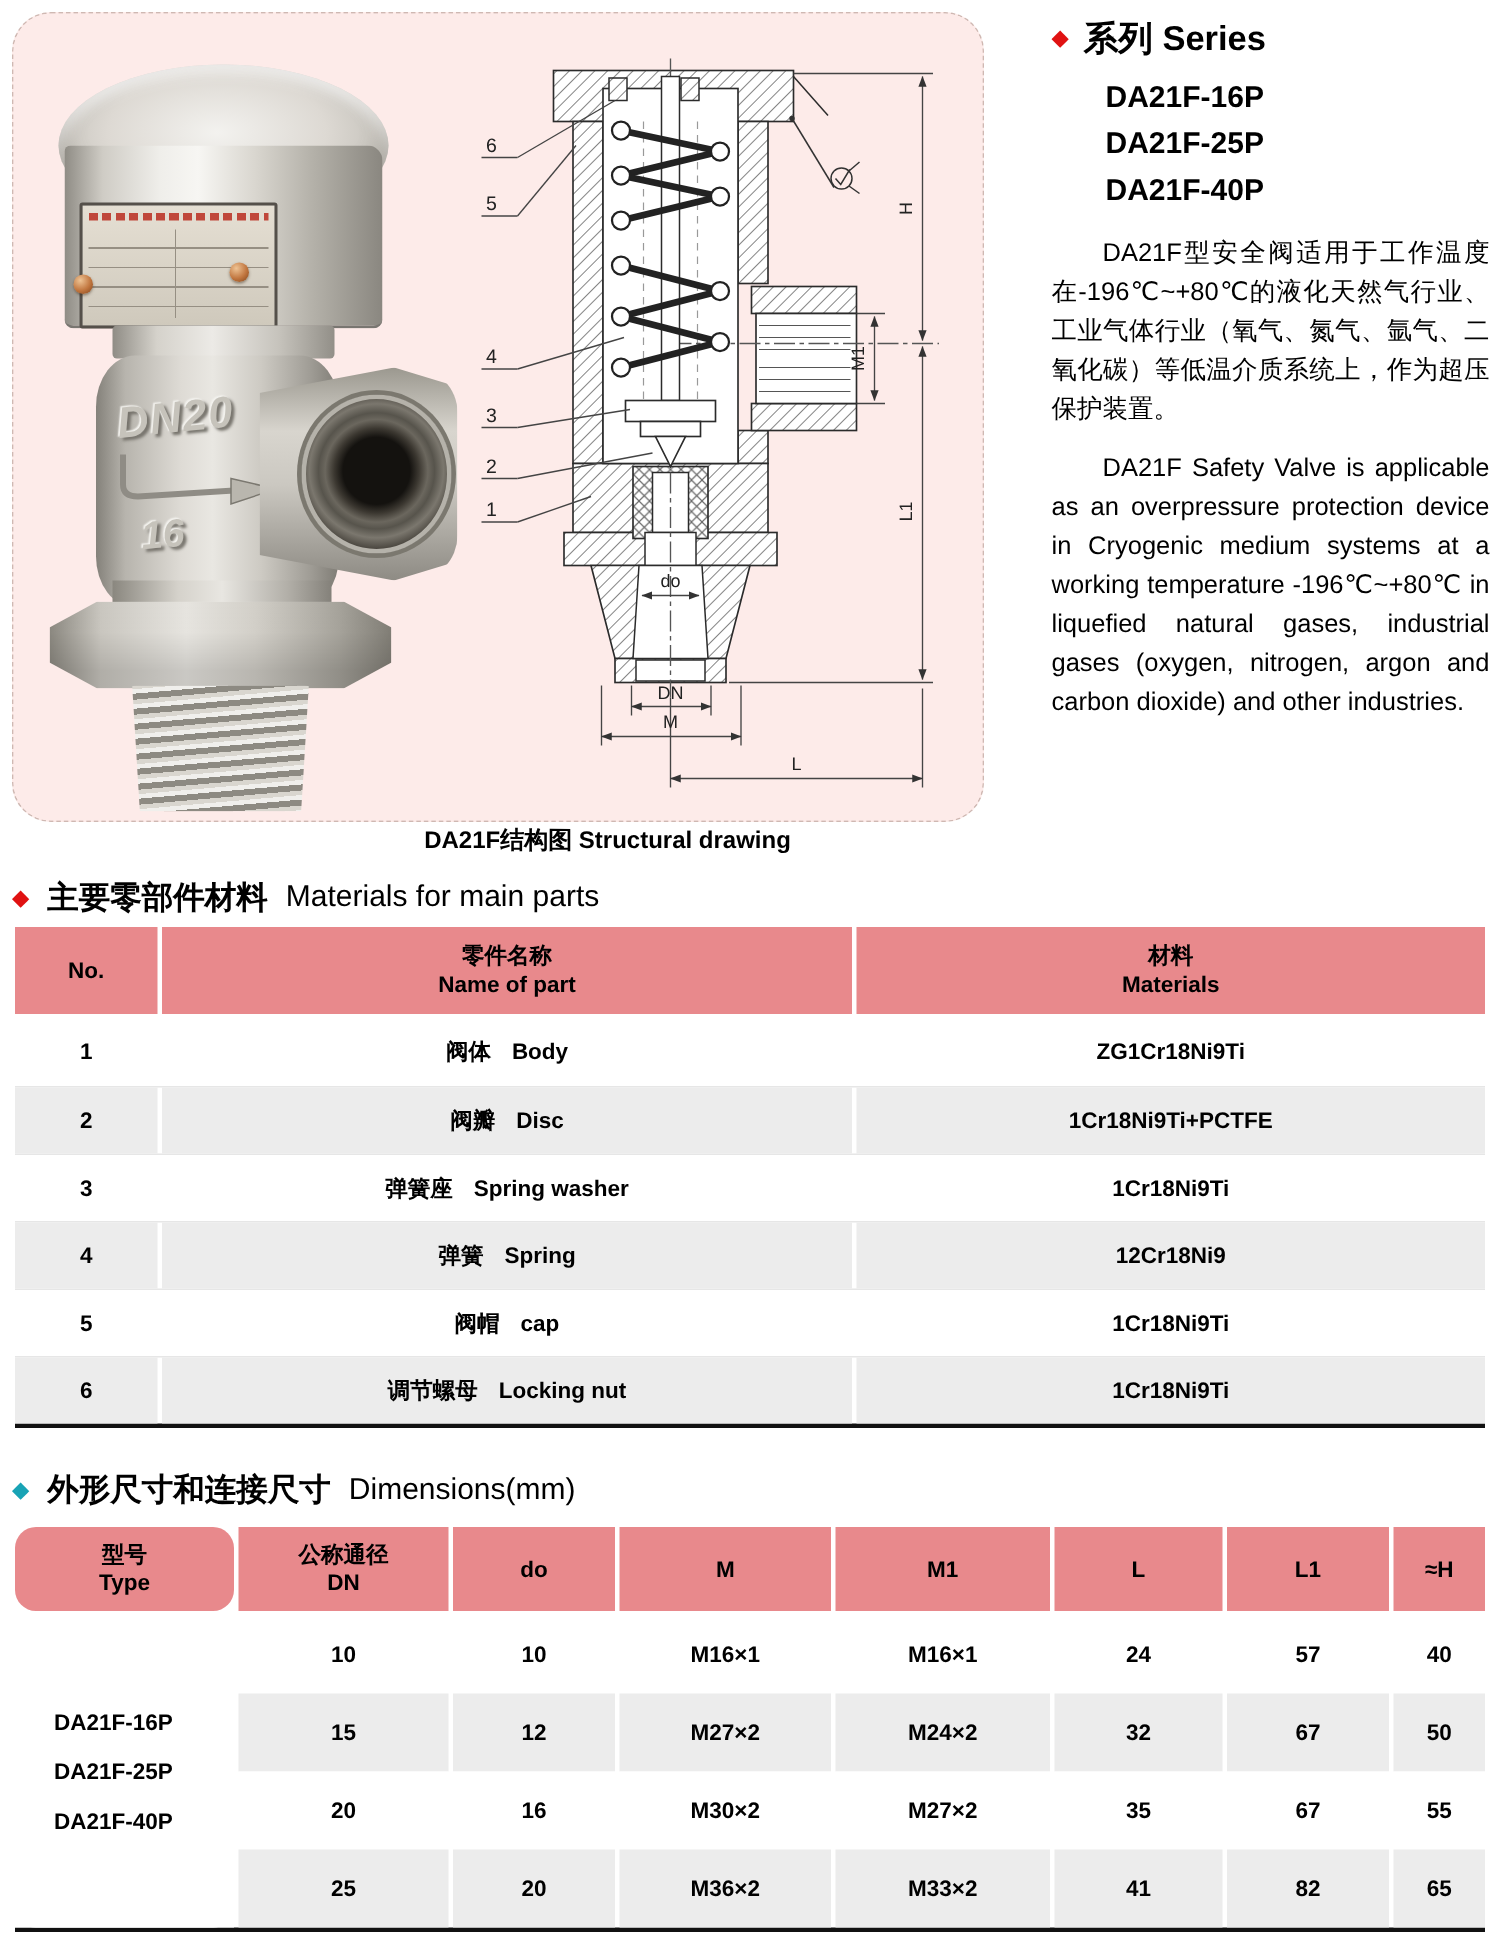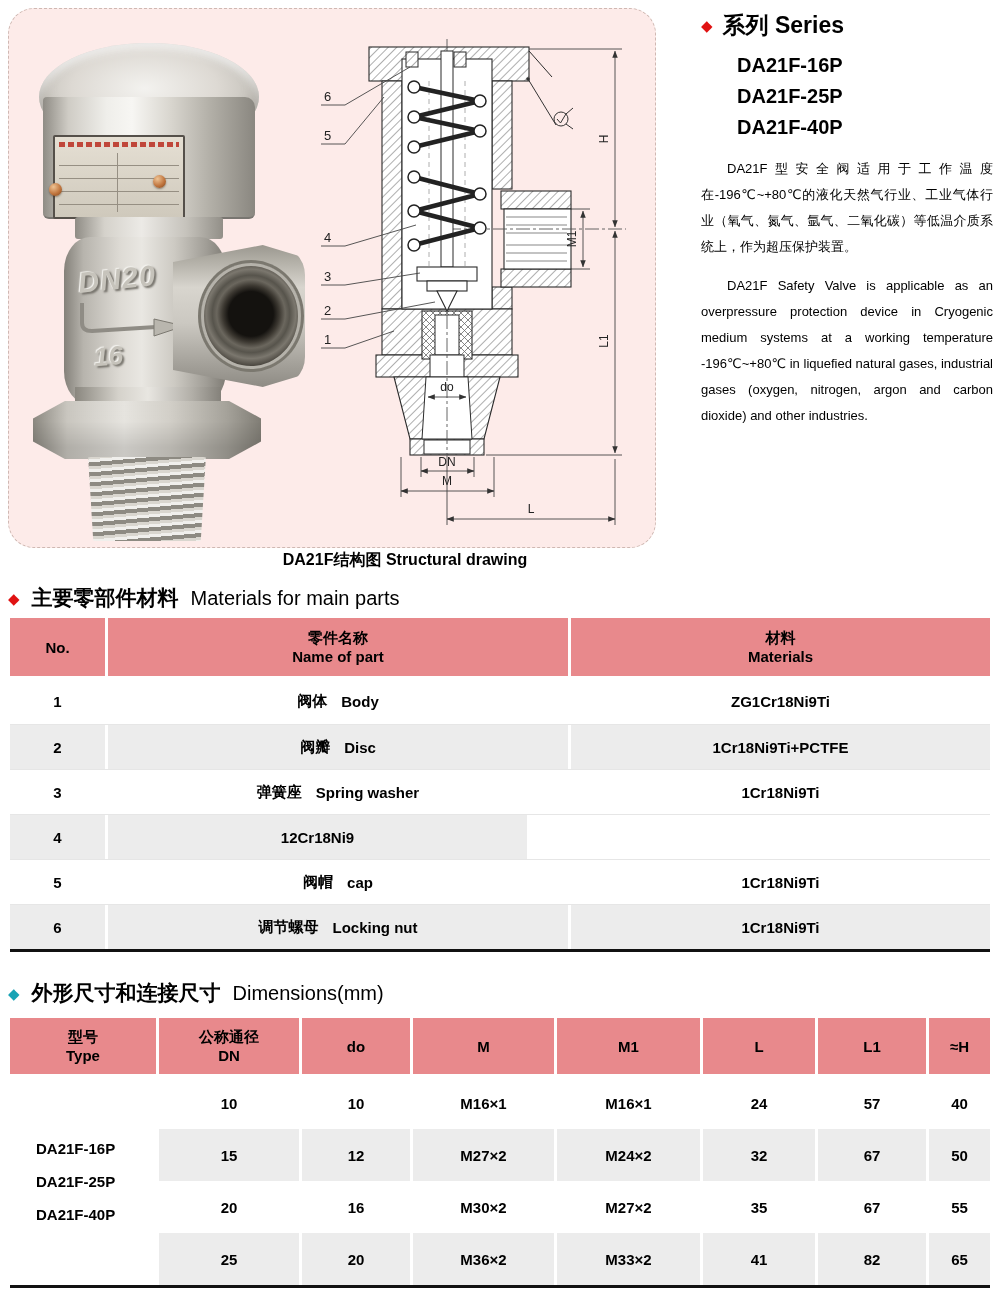--- a/index.html
+++ b/index.html
@@ -64,21 +64,21 @@
   
   .caption{position:absolute;top:550px;left:240px;width:330px;text-align:center;
            font-size:16px;font-weight:700;}
 
   
   .right-col{position:absolute;left:701px;top:10px;width:292px;}
   .series-head{display:flex;align-items:center;gap:10px;font-size:23px;font-weight:700;}
   .dia{font-size:15px;line-height:1;color:#e01212;}
   .dia.teal{color:#18a3b5;}
   .series-items{margin:9px 0 0 36px;font-size:20px;font-weight:600;line-height:31px;}
-  .para{margin:13px 0 0 0;font-size:13px;line-height:26px;text-align:justify;text-indent:2em;}
+  .para{margin:13px 0 0 0;font-size:17px;line-height:26px;text-align:justify;text-indent:2em;}
 
   
   .sec-head{position:absolute;left:8px;display:flex;align-items:center;gap:12px;}
   .sec-head .zh{font-size:21px;font-weight:700;}
   .sec-head .en{font-size:20px;font-weight:400;}
   #mat-head{top:584px;}
   #dim-head{top:979px;}
 
   
   .tbl{position:absolute;left:10px;width:980px;}
@@ -94,21 +94,21 @@
   .t-body{border-bottom:3px solid #111;}
   .m-row{display:flex;height:45px;box-sizing:border-box;border-top:1px solid #e6e6e6;}
   .t-body .m-row:first-child{border-top:none;}
   .m-row .c{display:flex;align-items:center;justify-content:center;font-size:15px;font-weight:700;background:#fff;}
   .m-row .c+.c{margin-left:3px;}
   .m-row.alt .c{background:#ececec;}
   .part-name{display:flex;gap:14px;align-items:center;}
 
   #dim-tbl .t-head{height:56px;}
   #dim-tbl .t-head .c{height:56px;}
-  .dc1{width:146px;}.dc2{width:140px;}.dc3{width:108px;}.dc4{width:141px;}
+  .dc1{width:146px;border-radius:14px;}.dc2{width:140px;}.dc3{width:108px;}.dc4{width:141px;}
   .dc5{width:143px;}.dc6{width:112px;}.dc7{width:108px;}.dc8{width:61px;}
   .d-body{position:relative;border-bottom:3px solid #111;}
   .d-row{display:flex;height:52px;}
   .d-row .c{display:flex;align-items:center;justify-content:center;font-size:15px;font-weight:700;background:#fff;}
   .d-row .c+.c{margin-left:3px;}
   .d-row.alt .c:not(.ph){background:#ececec;}
   .d-row .ph{background:#fff;}
   .type-overlay{position:absolute;left:0;top:0;width:146px;height:208px;background:#fff;
      display:flex;flex-direction:column;justify-content:center;box-sizing:border-box;
      padding-left:26px;font-size:15px;font-weight:700;line-height:33px;}
@@ -364,20 +364,26 @@
         <div class="c mc2">
             <span class="part-name">
               <span>弹簧座</span>
               <span>Spring washer</span>
             </span>
           </div>
         <div class="c mc3">1Cr18Ni9Ti</div>
       </div>
       <div class="m-row alt">
         <div class="c mc1">4</div>
+        <div class="c mc2">
+            <span class="part-name">
+              <span>弹簧</span>
+              <span>Spring</span>
+            </span>
+          </div>
         <div class="c mc3">12Cr18Ni9</div>
       </div>
       <div class="m-row">
         <div class="c mc1">5</div>
         <div class="c mc2">
             <span class="part-name">
               <span>阀帽</span>
               <span>cap</span>
             </span>
           </div>

